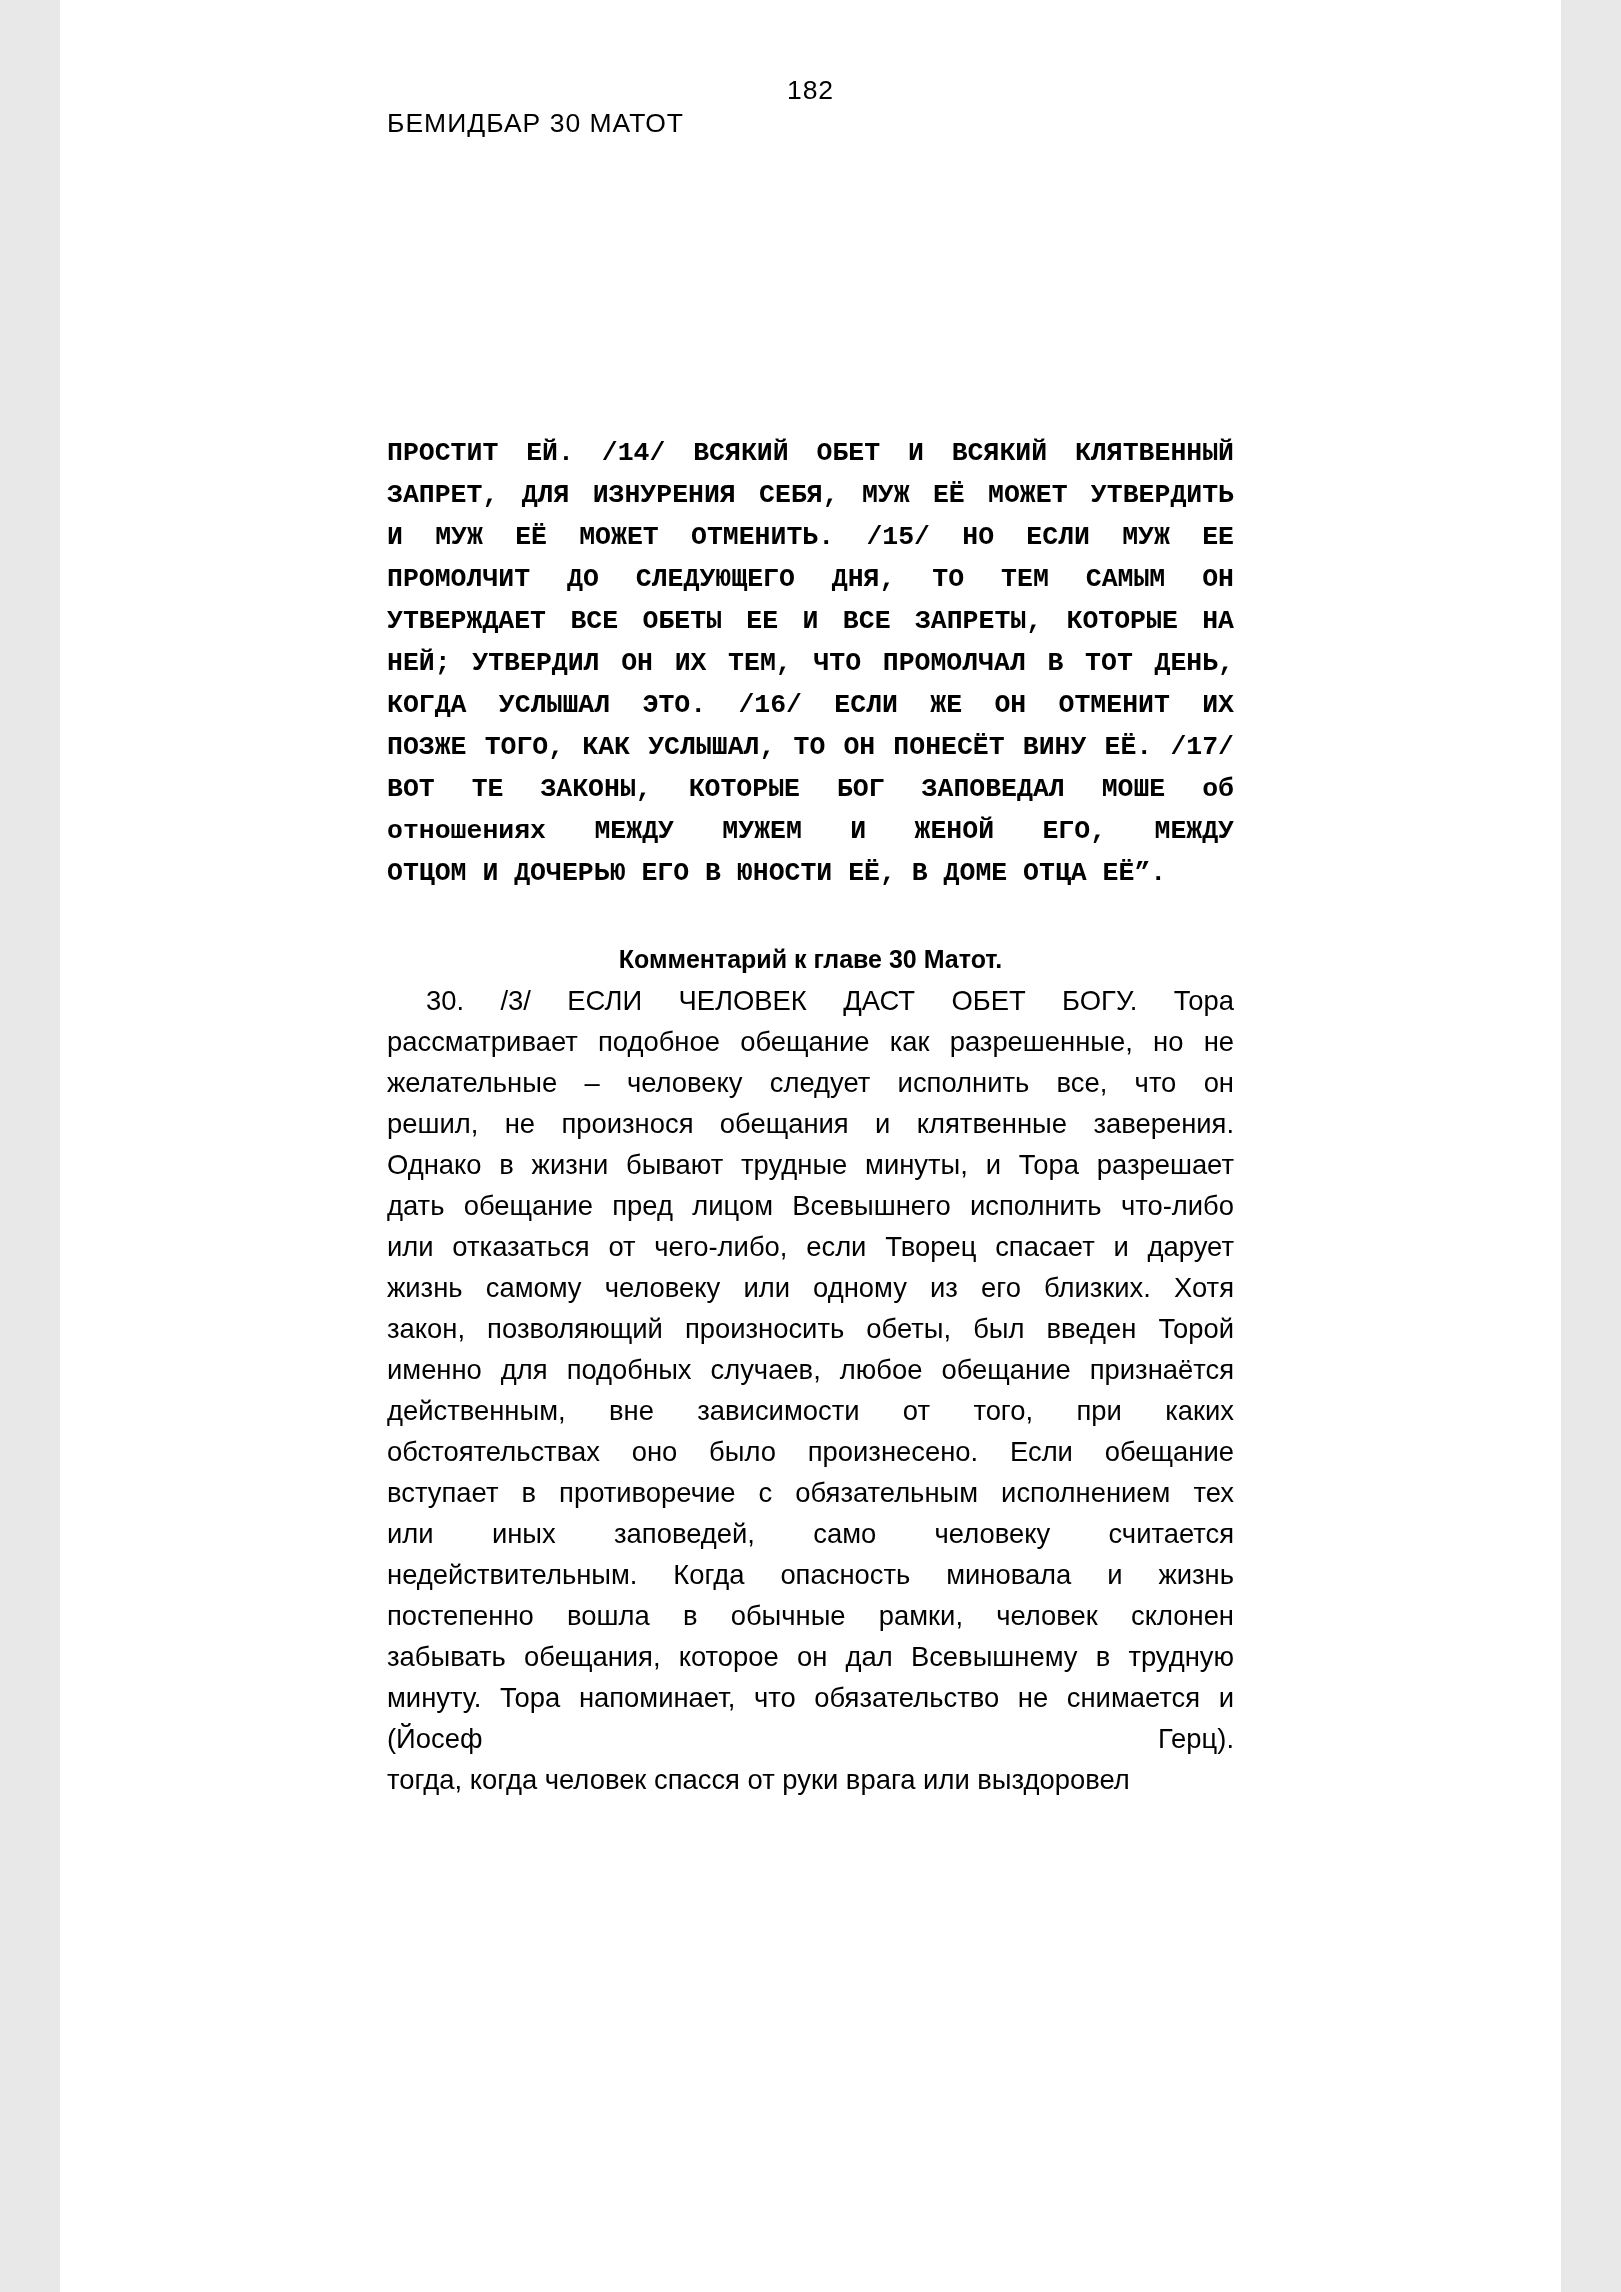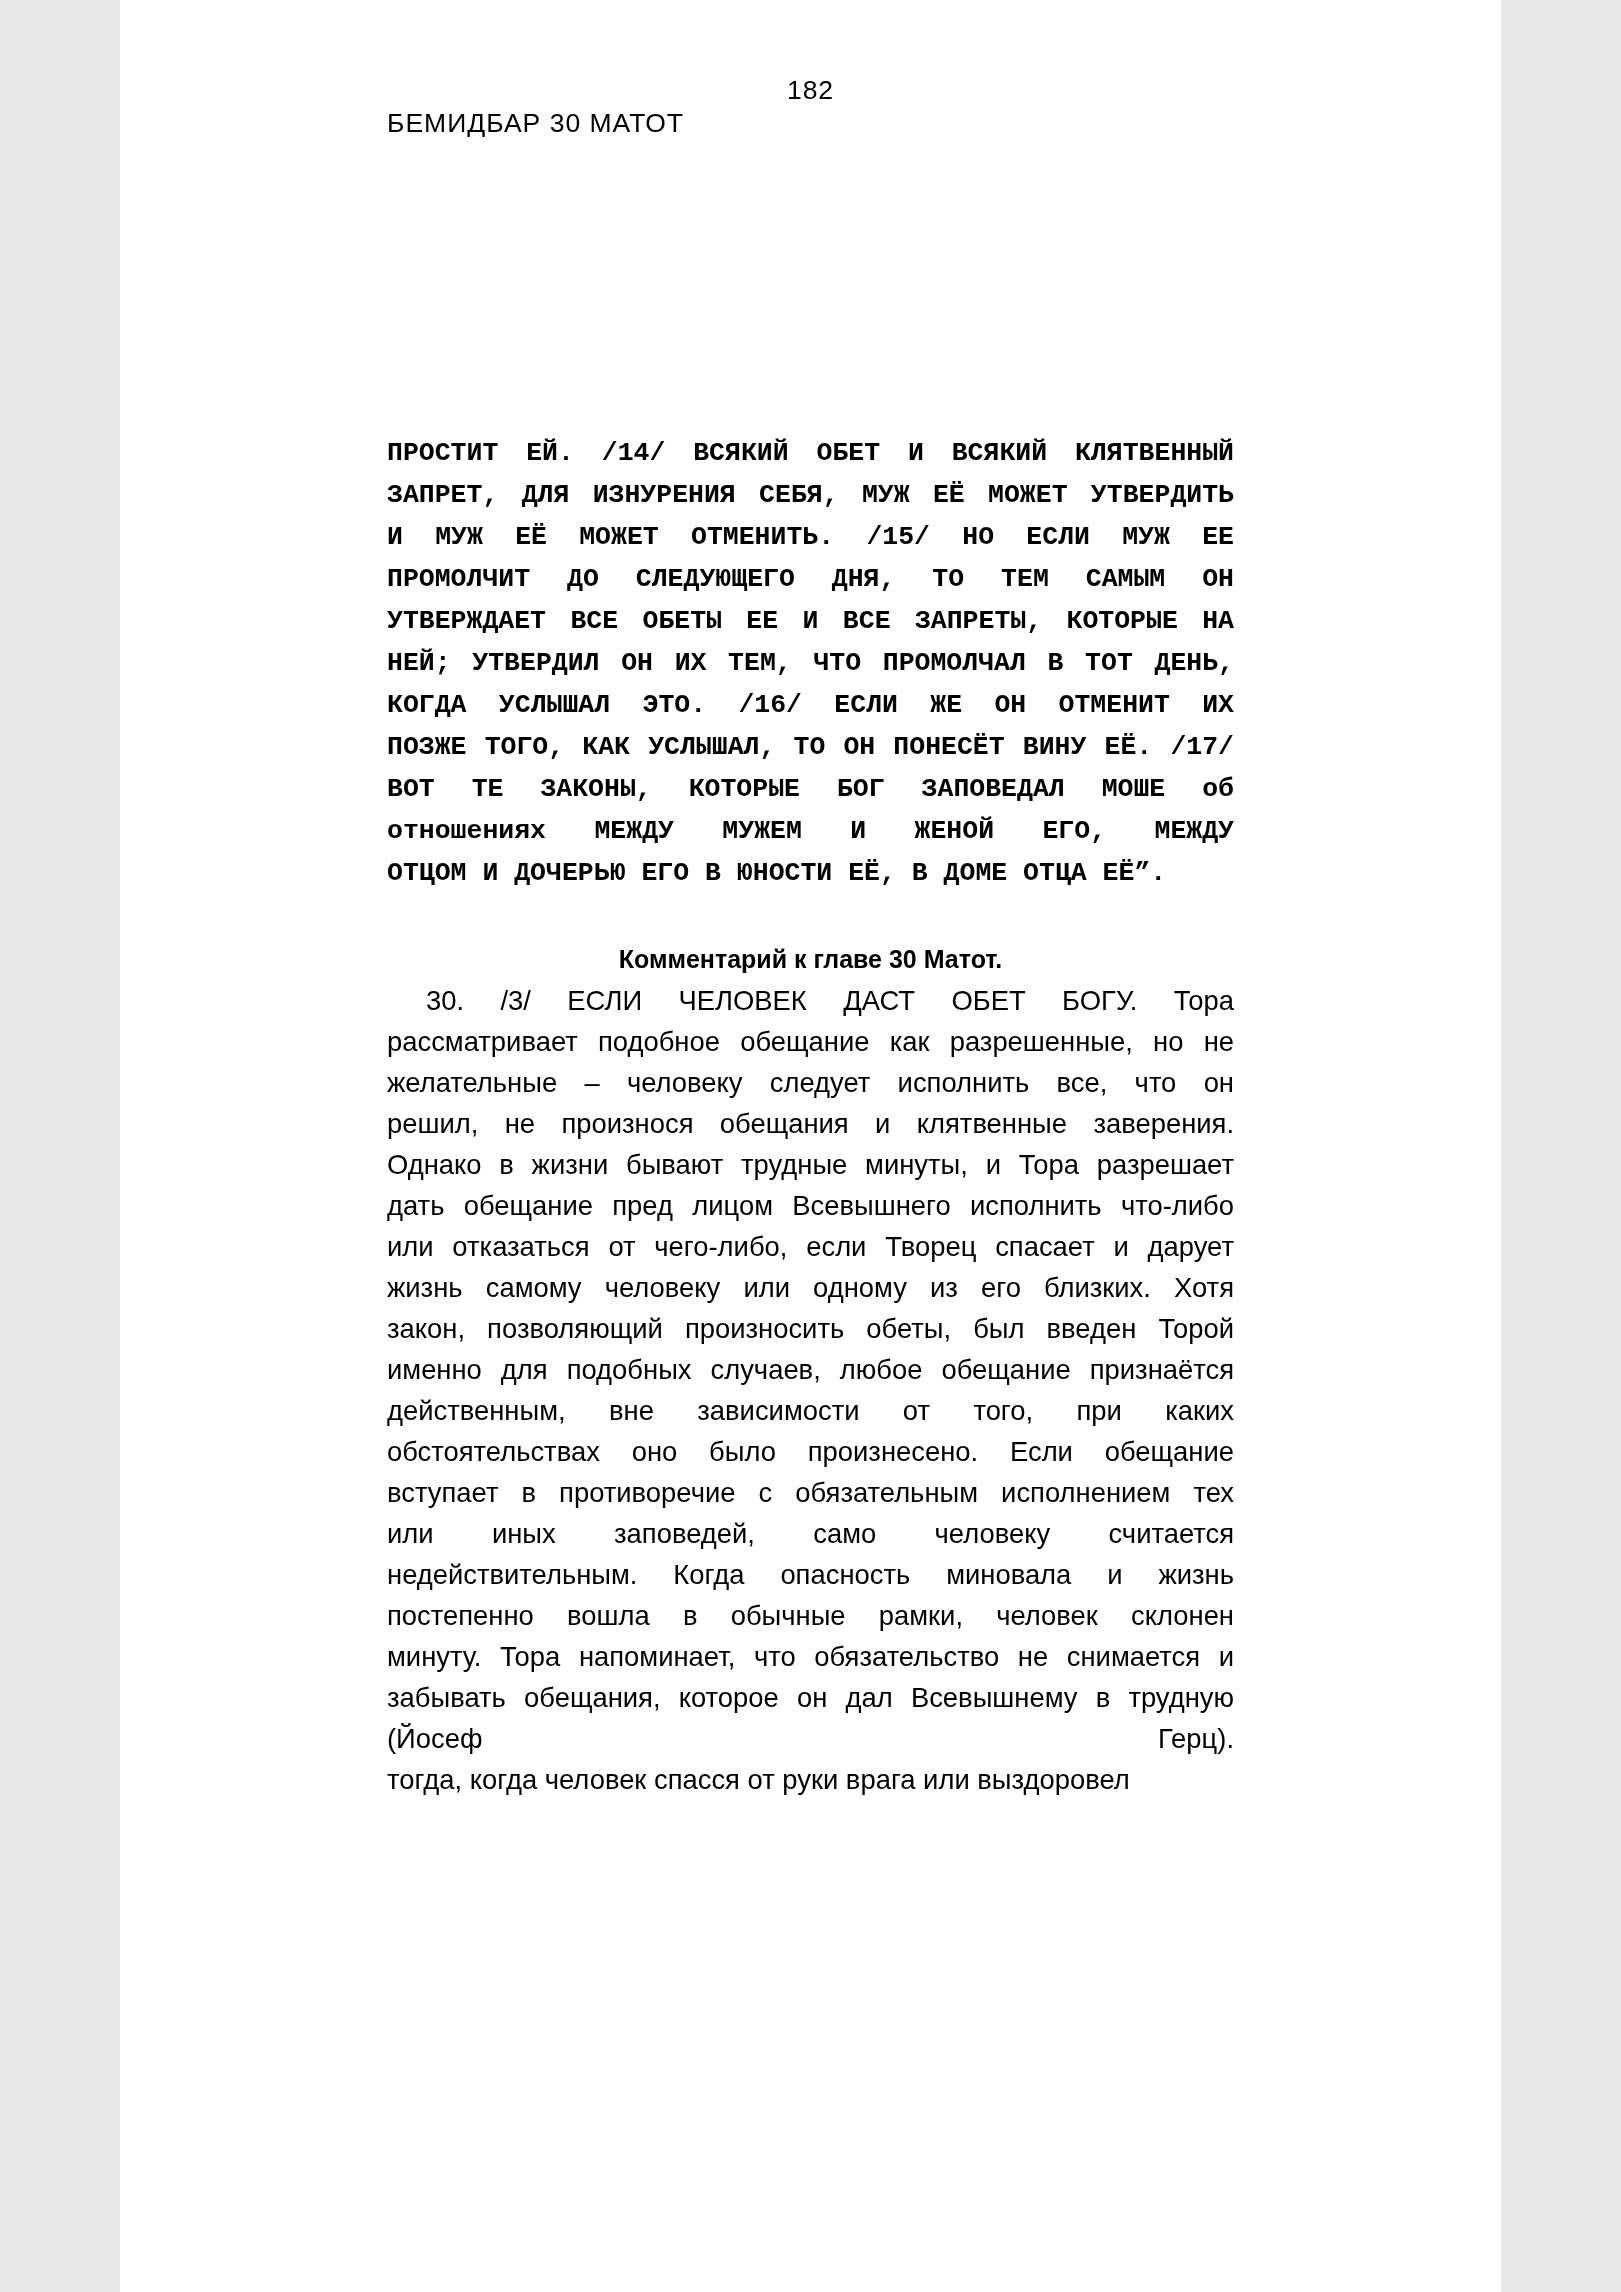--- a/index.html
+++ b/index.html
@@ -2,21 +2,21 @@
 <html><head>
 <meta charset="utf-8">
 <style>
   html, body {
     margin: 0;
     padding: 0;
     background: #e8e8e8;
   }
   .page {
     position: relative;
-    width: 1381px;
+    width: 1501px;
     height: 2293px;
     margin: 0 auto;
     background: #ffffff;
     color: #000000;
     font-family: "Liberation Sans", "DejaVu Sans", sans-serif;
     overflow: hidden;
   }
   .text-column {
     width: 847px;
     margin: 0 auto;
@@ -102,21 +102,21 @@
         <div class="line">или отказаться от чего-либо, если Творец спасает и дарует</div>
         <div class="line">жизнь самому человеку или одному из его близких. Хотя</div>
         <div class="line">закон, позволяющий произносить обеты, был введен Торой</div>
         <div class="line">именно для подобных случаев, любое обещание признаётся</div>
         <div class="line">действенным, вне зависимости от того, при каких</div>
         <div class="line">обстоятельствах оно было произнесено. Если обещание</div>
         <div class="line">вступает в противоречие с обязательным исполнением тех</div>
         <div class="line">или иных заповедей, само человеку считается</div>
         <div class="line">недействительным. Когда опасность миновала и жизнь</div>
         <div class="line">постепенно вошла в обычные рамки, человек склонен</div>
+        <div class="line">забывать обещания, которое он дал Всевышнему в трудную</div>
         <div class="line">минуту. Тора напоминает, что обязательство не снимается и</div>
-        <div class="line">забывать обещания, которое он дал Всевышнему в трудную</div>
         <div class="line">(Йосеф Герц).</div>
         <div class="line">тогда, когда человек спасся от руки врага или выздоровел</div>
       </div>
 
   </div>
 </div>
 
 
 </body></html>

